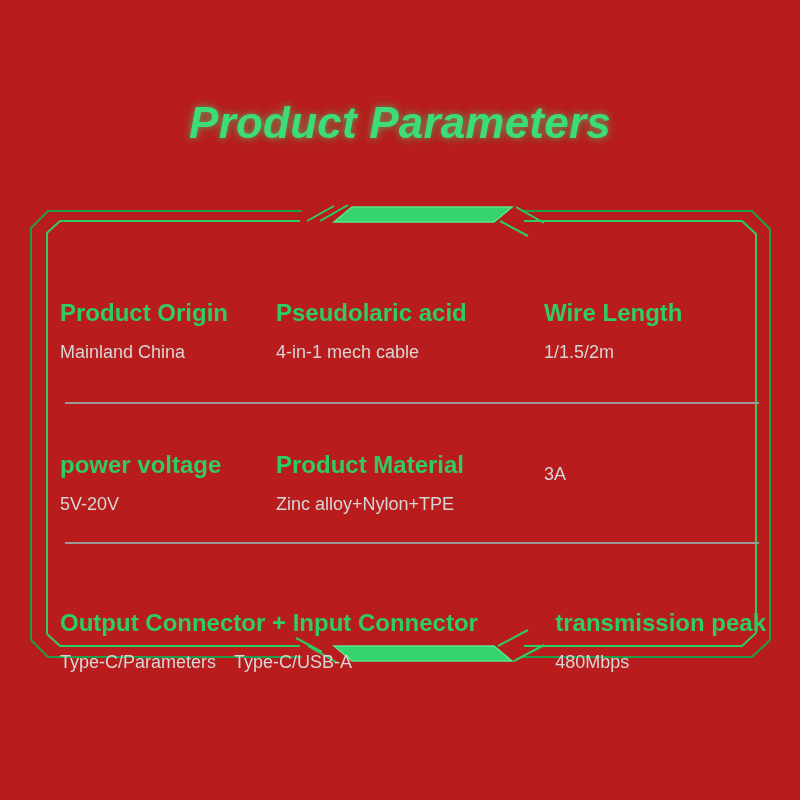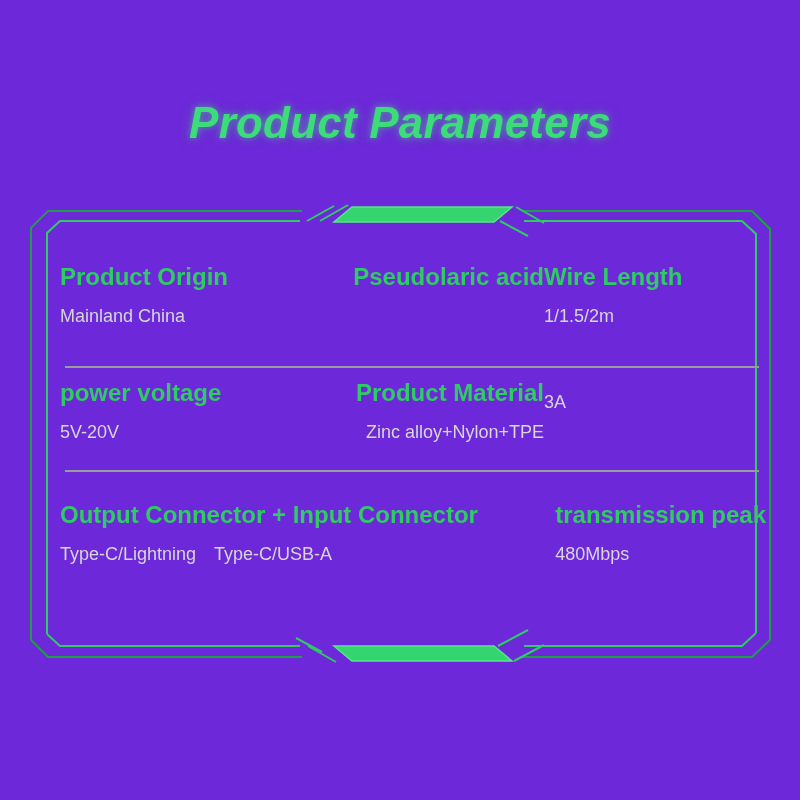--- a/index.html
+++ b/index.html
@@ -6,21 +6,21 @@
   html, body {
     width:800px; height:800px;
     background:#000;
     font-family:"Liberation Sans", sans-serif;
     overflow:hidden;
   }
 
   #stage {
     position:relative;
     width:800px; height:800px;
-    background:#6d28d9;
+    background:#b91c1c;
   }
 
   
   .title {
     position:absolute;
     left:0; top:98px;
     width:800px;
     text-align:center;
     font-size:44px;
     font-weight:bold;
@@ -43,20 +43,21 @@
     position:absolute;
     left:60px; top:262px;
     width:706px;
     height:350px;
   }
 
   .row {
     position:relative;
     display:flex;
     align-items:flex-start;
+    margin-top:36px;
   }
   .row.r1 { height:104px; }
   .row.r2 { height:118px; }
   .row.r3 { height:118px;gap:48px; }
 
   .divider {
     position:absolute;
     left:5px;
     width:694px;
     height:2px;
@@ -76,21 +77,21 @@
   .cell .value {
     color:#d6d6d6;
     font-weight:normal;
     font-size:18px;
     line-height:30px;
     margin-top:9px;
     white-space:nowrap;
   }
 
   .c1 { width:216px; }
-  .c2 { width:268px;align-items:flex-end; }
+  .c2 { width:268px; }
   .c3 { width:auto; }
 
   .wide-cell { width:484px; }
   .wide-cell .value { display:flex; gap:18px; }
 </style>
 </head>
 <body>
 
 <div id="stage">
 
@@ -127,20 +128,21 @@
 
   <div class="panel">
 
     <div class="row r1">
       <div class="cell c1">
         <span class="label">Product Origin</span>
         <span class="value">Mainland China</span>
       </div>
       <div class="cell c2">
         <span class="label">Pseudolaric acid</span>
+        <span class="value">4-in-1 mech cable</span>
       </div>
       <div class="cell c3">
         <span class="label">Wire Length</span>
         <span class="value">1/1.5/2m</span>
       </div>
       <div class="divider d1"></div>
     </div>
 
     <div class="row r2" style="padding-top:12px">
       <div class="cell c1">
@@ -154,21 +156,21 @@
       <div class="cell c3">
         <span class="value">3A</span>
       </div>
       <div class="divider d2" style="top:104px"></div>
     </div>
 
     <div class="row r3" style="padding-top:16px">
       <div class="cell wide-cell">
         <span class="label">Output Connector + Input Connector</span>
         <span class="value">
-          <span>Type-C/Lightning</span>
+          <span>Type-C/Parameters</span>
           <span>Type-C/USB-A</span>
         </span>
       </div>
       <div class="cell c3">
         <span class="label">transmission peak</span>
         <span class="value">480Mbps</span>
       </div>
     </div>
 
   </div>

